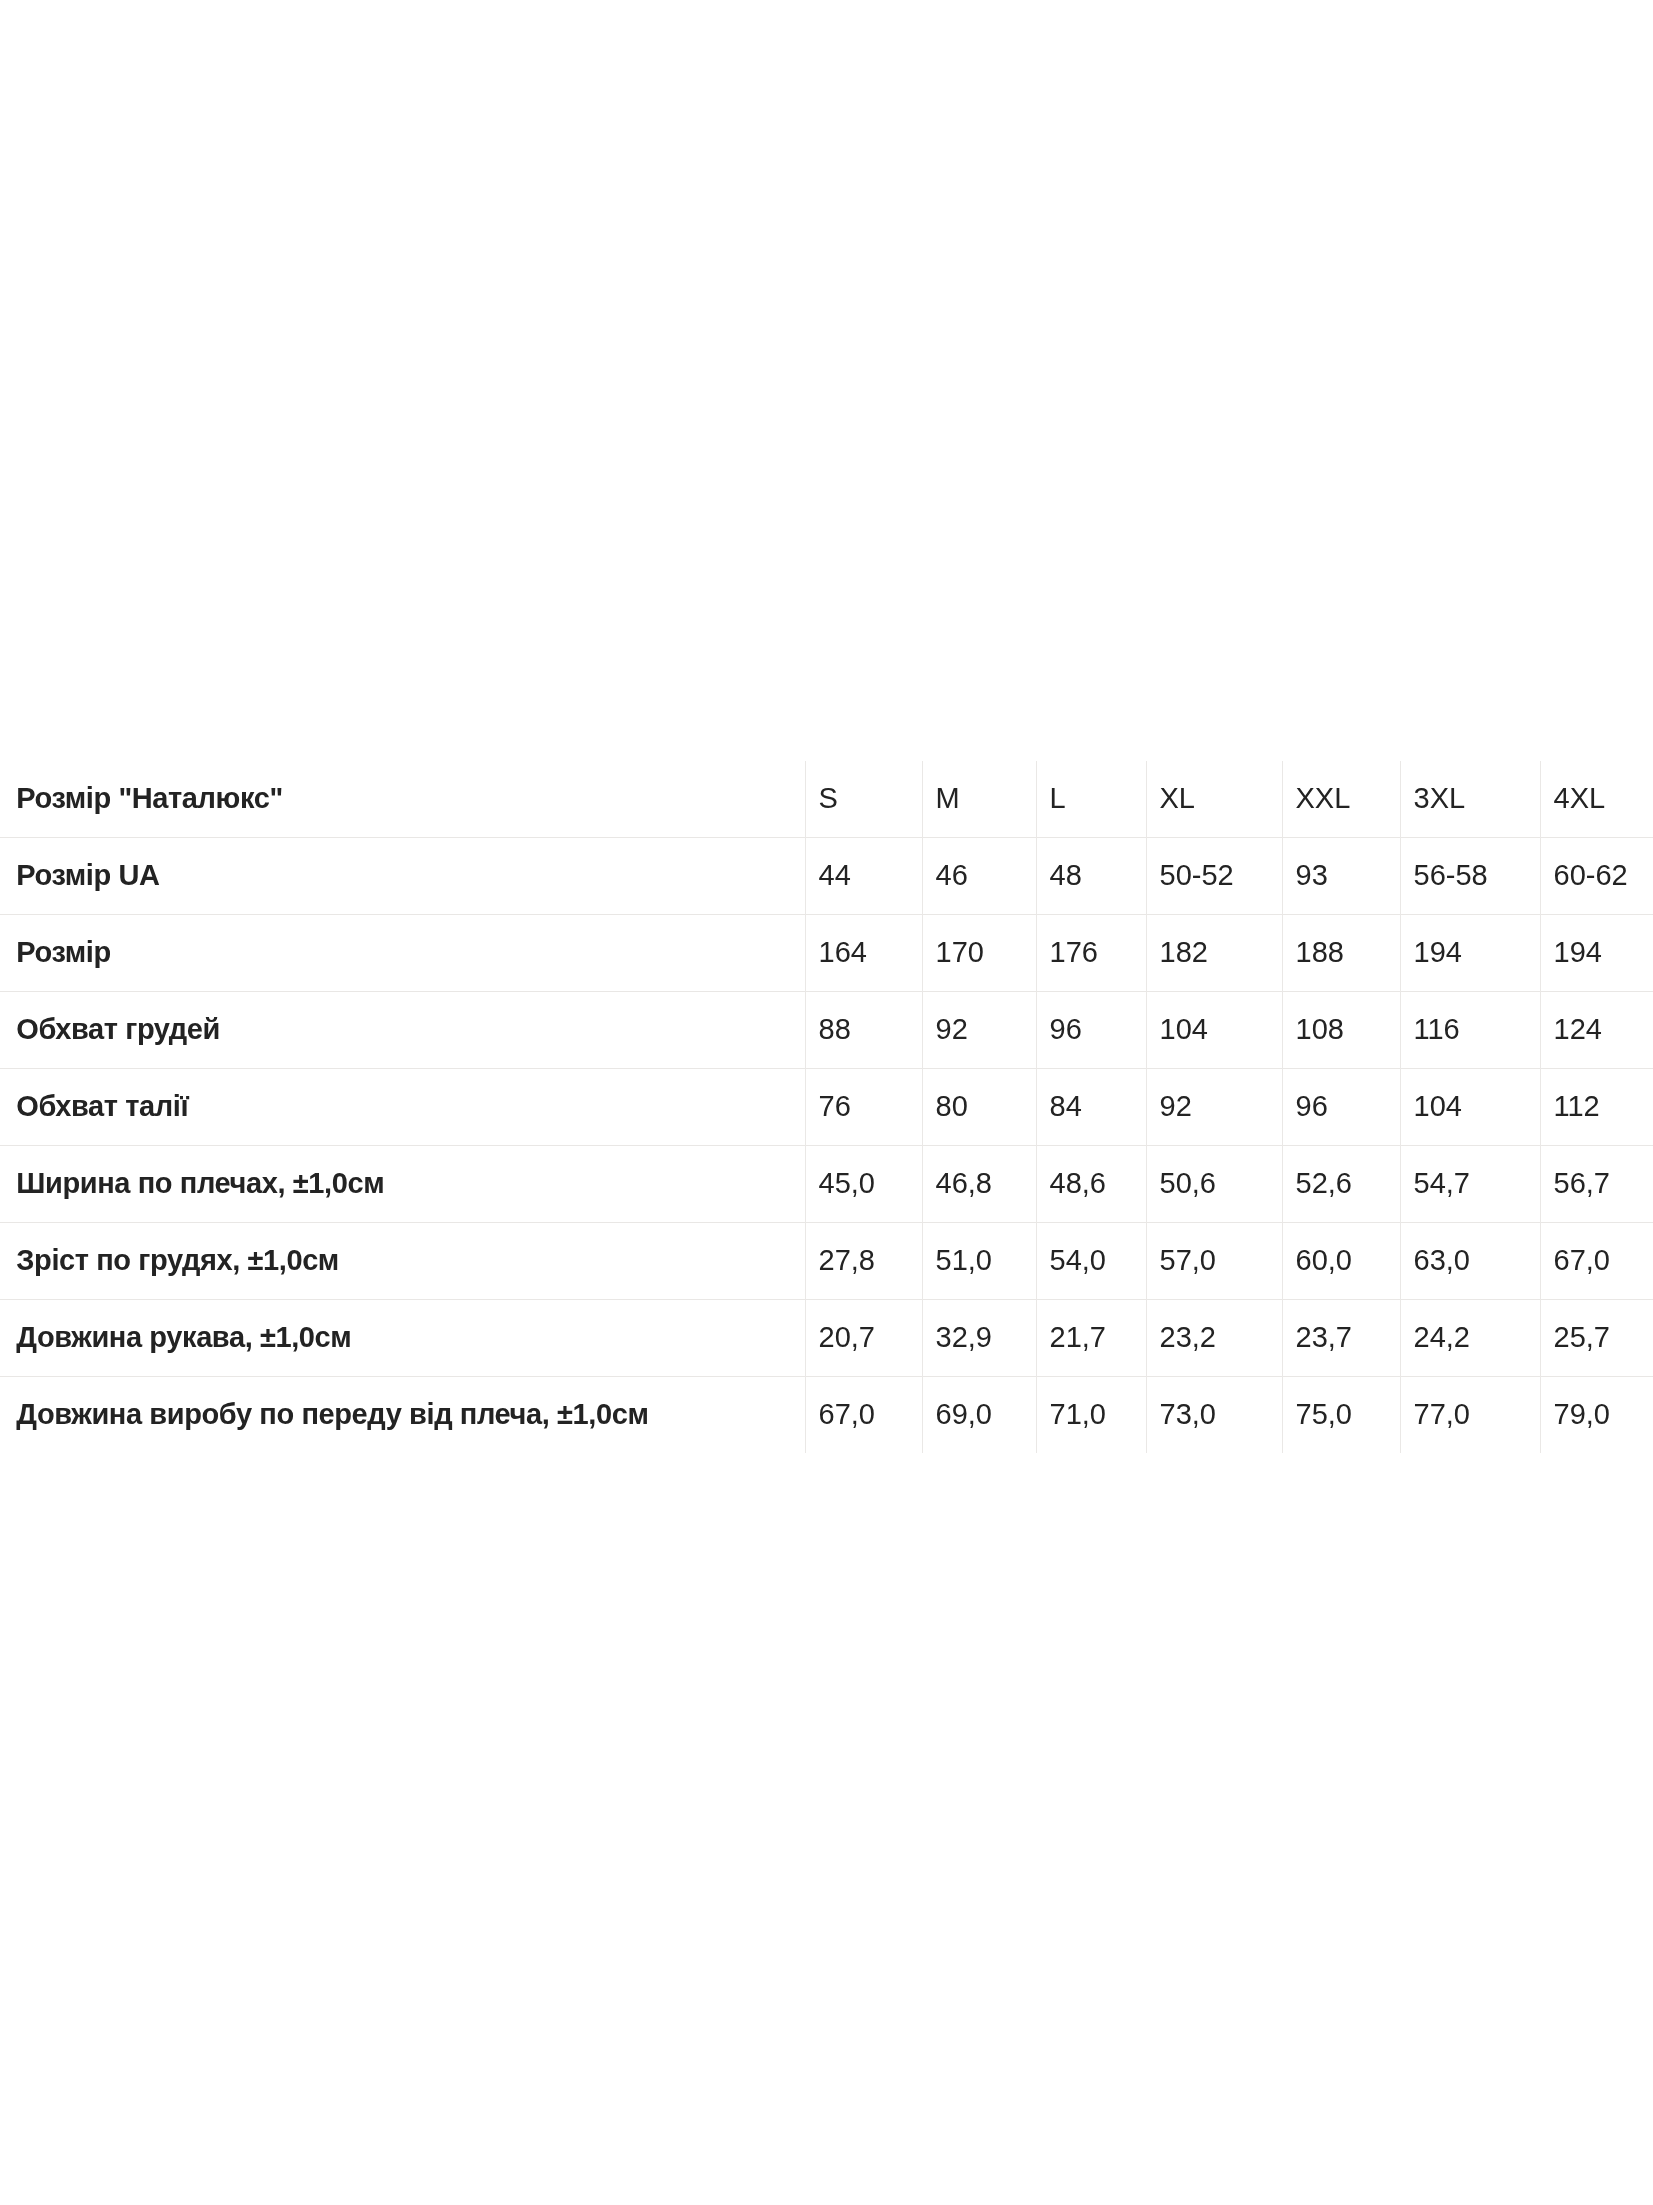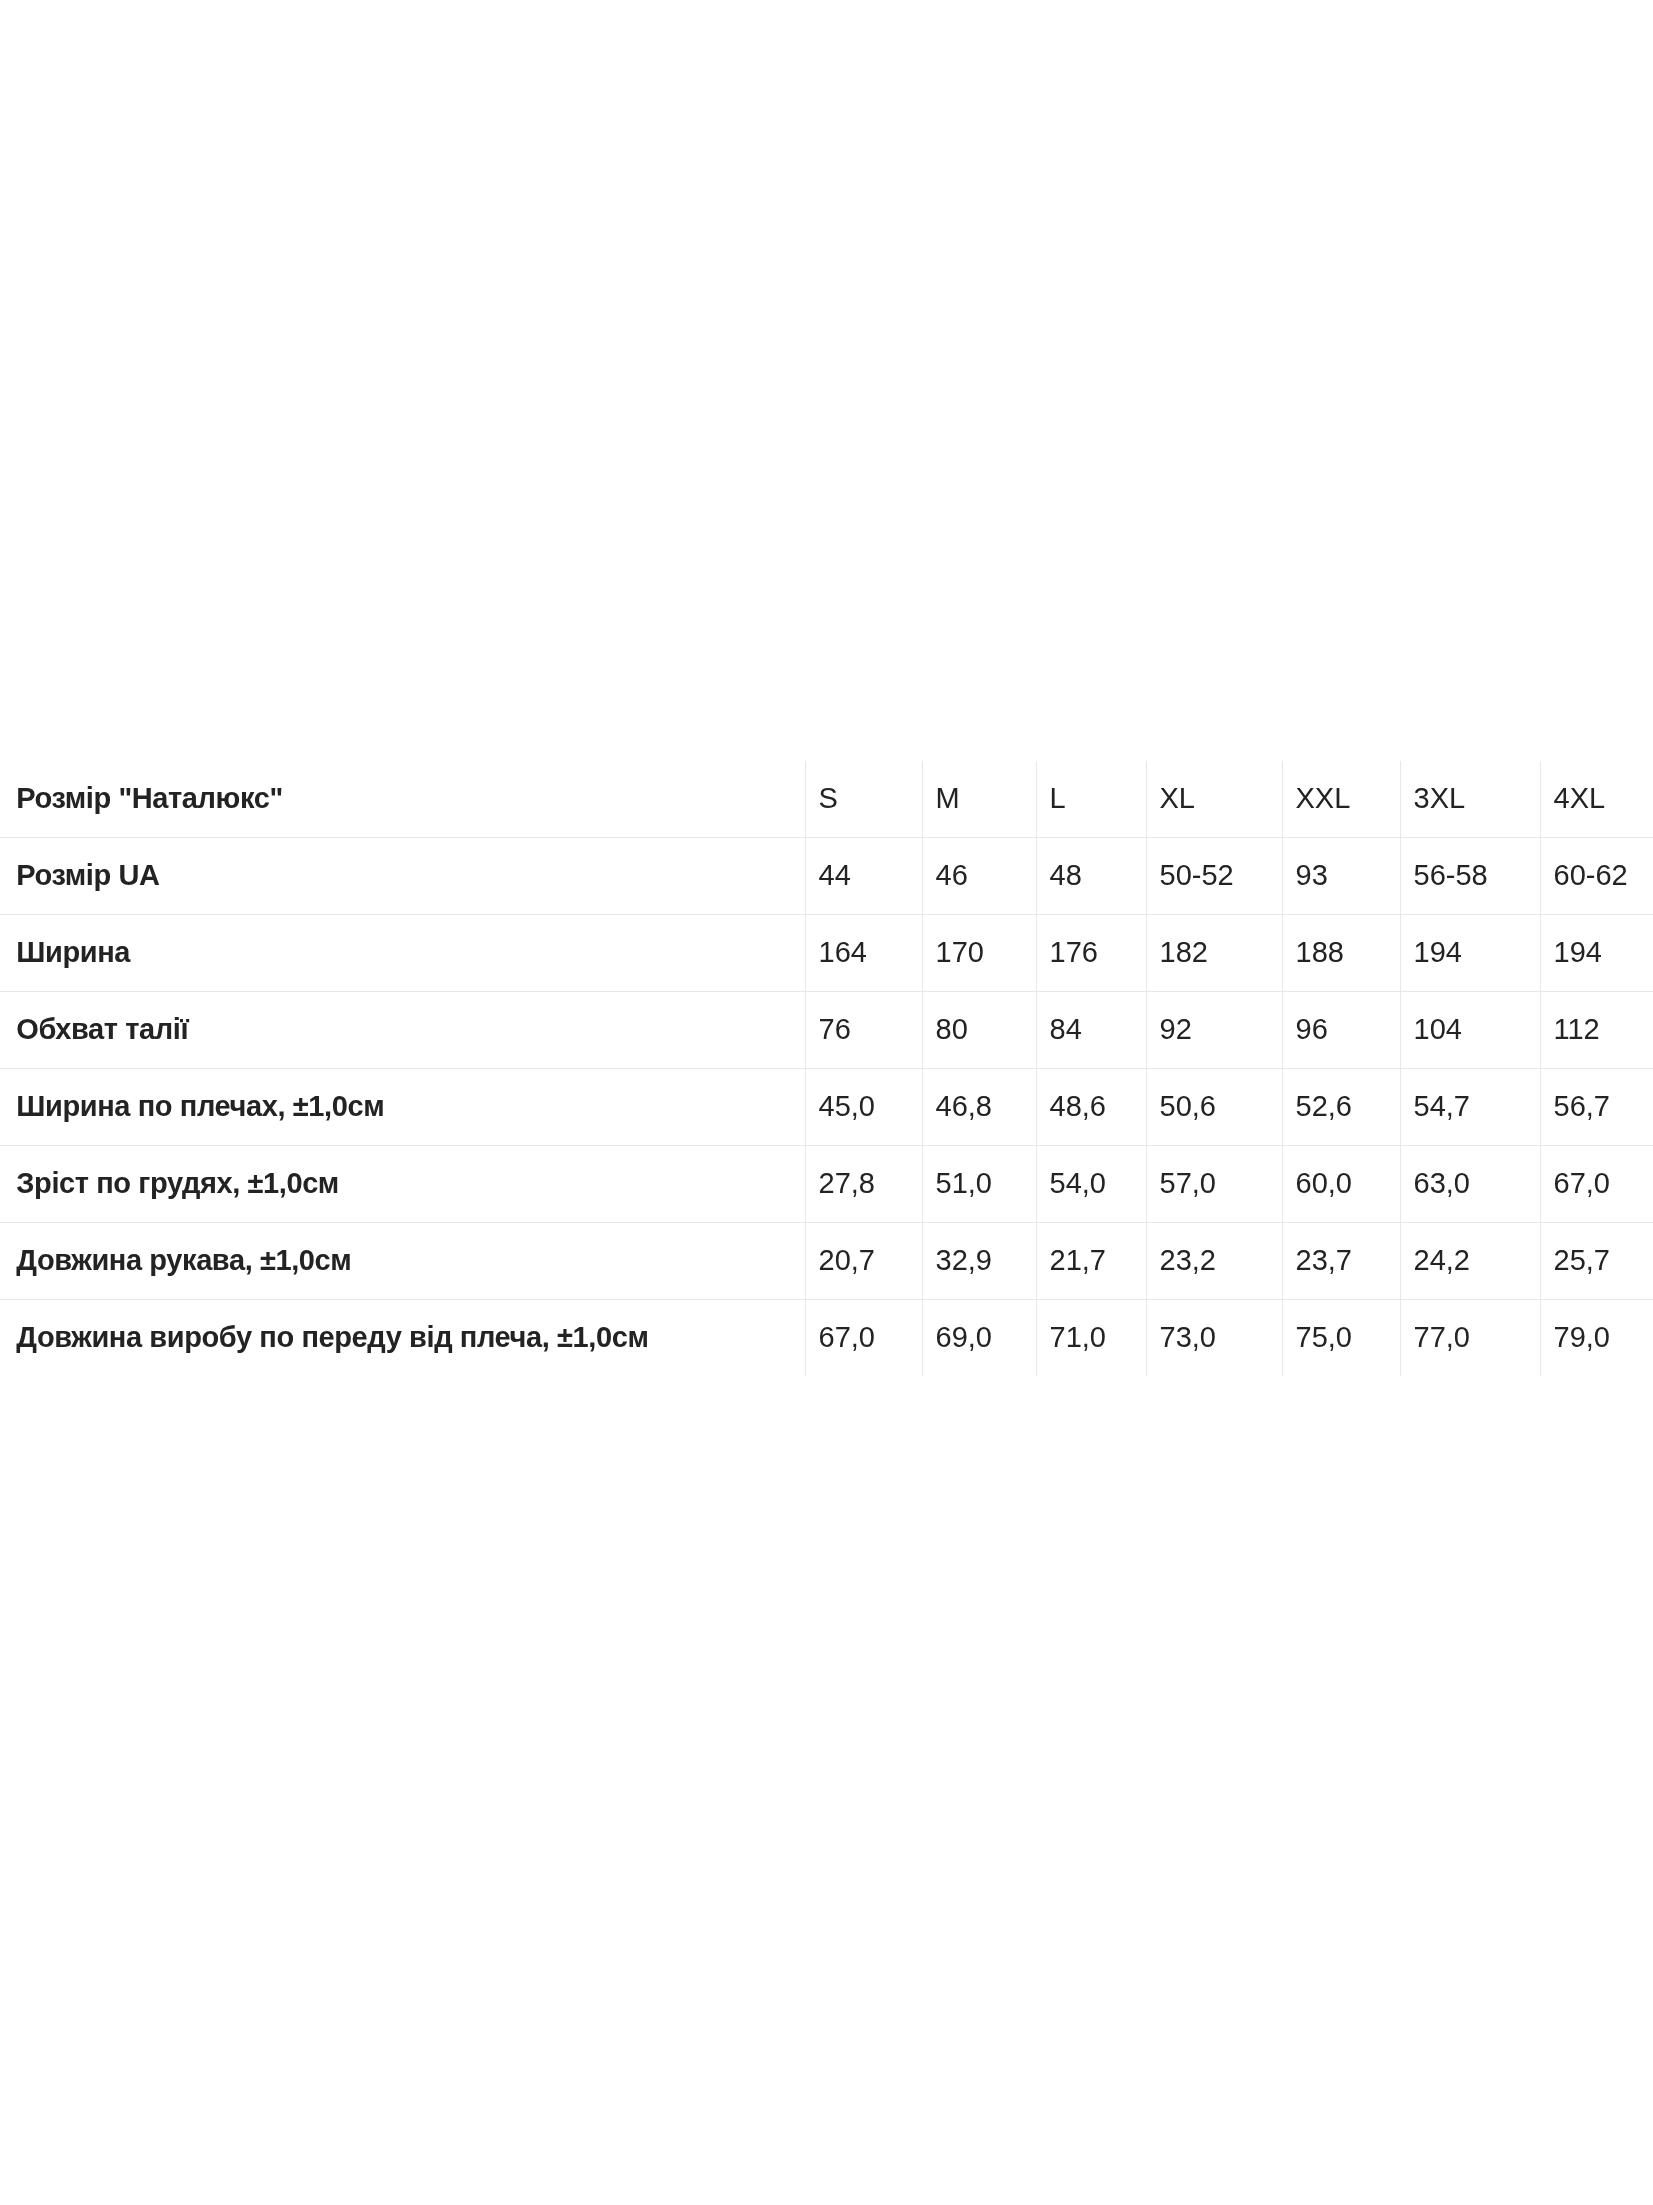--- a/index.html
+++ b/index.html
@@ -73,28 +73,38 @@
       <td class="row-label">Розмір UA</td>
       <td class="size-value">44</td>
       <td class="size-value">46</td>
       <td class="size-value">48</td>
       <td class="size-value">50-52</td>
       <td class="size-value">93</td>
       <td class="size-value">56-58</td>
       <td class="size-value">60-62</td>
     </tr>
     <tr>
-      <td class="row-label">Ширина</td>
+      <td class="row-label">Розмір</td>
       <td class="size-value">164</td>
       <td class="size-value">170</td>
       <td class="size-value">176</td>
       <td class="size-value">182</td>
       <td class="size-value">188</td>
       <td class="size-value">194</td>
       <td class="size-value">194</td>
+    </tr>
+    <tr>
+      <td class="row-label">Обхват грудей</td>
+      <td class="size-value">88</td>
+      <td class="size-value">92</td>
+      <td class="size-value">96</td>
+      <td class="size-value">104</td>
+      <td class="size-value">108</td>
+      <td class="size-value">116</td>
+      <td class="size-value">124</td>
     </tr>
     <tr>
       <td class="row-label">Обхват талії</td>
       <td class="size-value">76</td>
       <td class="size-value">80</td>
       <td class="size-value">84</td>
       <td class="size-value">92</td>
       <td class="size-value">96</td>
       <td class="size-value">104</td>
       <td class="size-value">112</td>

